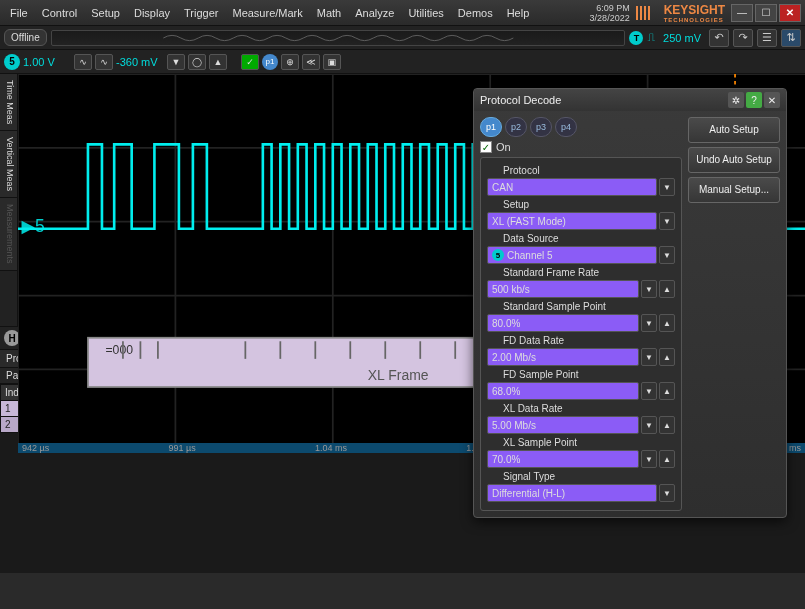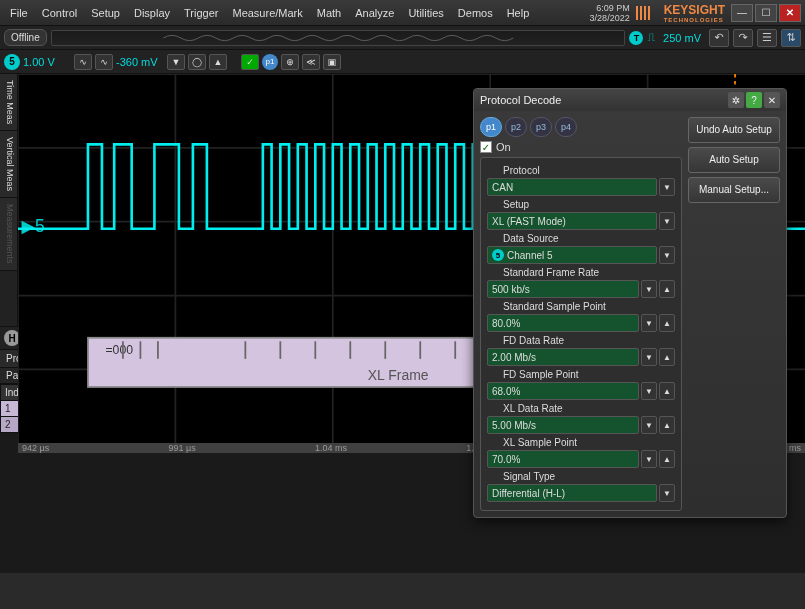--- a/index.html
+++ b/index.html
@@ -31,21 +31,21 @@
 .p1badge { width: 16px; height: 16px; border-radius: 50%; background: #48c; color: #fff; font-size: 8px; display: flex; align-items: center; justify-content: center; }
 
 .mainrow { display: flex; height: 252px; }
 .leftabs { width: 18px; background: #222; display: flex; flex-direction: column; border-right: 1px solid #111; }
 .vtab { writing-mode: vertical-rl; font-size: 9px; padding: 6px 2px; background: #2a2a2a; border-bottom: 1px solid #111; text-align: center; cursor: pointer; }
 .vtab.faded { color: #555; }
 
 .wavewrap { flex: 1; display: flex; flex-direction: column; background: #000; position: relative; }
 .wave { flex: 1; position: relative; background: #000; }
 .wave svg { width: 100%; height: 100%; }
-.timeaxis { height: 18px; display: flex; justify-content: space-between; padding: 0 4px; color: #999; font-size: 9px; background: #404040; align-items: center; }
+.timeaxis { height: 18px; display: flex; justify-content: space-between; padding: 0 4px; color: #999; font-size: 9px; background: #0c4a6e; align-items: center; }
 
 .hbar { height: 24px; background: #222; display: flex; align-items: center; gap: 3px; padding: 0 4px; border-top: 1px solid #111; border-bottom: 1px solid #111; }
 .hbadge { width: 16px; height: 16px; border-radius: 50%; background: #999; color: #000; font-weight: bold; font-size: 10px; display: flex; align-items: center; justify-content: center; }
 .redsq { width: 10px; height: 10px; background: #d33; }
 
 .listing { background: #222; }
 .listhdr { padding: 3px 6px; font-size: 10px; background: #2a2a2a; border-bottom: 1px solid #111; }
 .pkthdr { padding: 2px 6px; font-size: 10px; background: #252525; border-bottom: 1px solid #111; }
 table { width: 100%; border-collapse: collapse; font-size: 10px; }
 th { background: #333; border: 1px solid #111; padding: 2px 4px; text-align: left; font-weight: normal; color: #ddd; }
@@ -61,21 +61,21 @@
 .leftcol { flex: 1; }
 .rightcol { width: 92px; display: flex; flex-direction: column; gap: 4px; }
 .ptabs { display: flex; gap: 3px; margin-bottom: 4px; }
 .ptab { width: 22px; height: 20px; border-radius: 10px; background: #334; border: 1px solid #556; display: flex; align-items: center; justify-content: center; font-size: 9px; color: #9bd; }
 .ptab.active { background: #48c; color: #fff; border-color: #6ad; }
 .onrow { display: flex; align-items: center; gap: 4px; margin-bottom: 4px; }
 .chk { width: 12px; height: 12px; background: #fff; border: 1px solid #888; display: flex; align-items: center; justify-content: center; color: #060; font-size: 10px; }
 .group { border: 1px solid #555; border-radius: 3px; padding: 4px 6px 6px; background: #2e2e2e; }
 .glabel { font-size: 10px; color: #ddd; margin: 3px 16px 2px; }
 .field { display: flex; gap: 2px; margin-bottom: 2px; }
-.field .val { flex: 1; background: #14532d; border: 1px solid #555; border-radius: 2px; padding: 2px 4px; font-size: 10px; display: flex; align-items: center; gap: 3px; }
+.field .val { flex: 1; background: #8b5cf6; border: 1px solid #555; border-radius: 2px; padding: 2px 4px; font-size: 10px; display: flex; align-items: center; gap: 3px; }
 .spin { width: 16px; height: 18px; background: #333; border: 1px solid #555; border-radius: 2px; display: flex; align-items: center; justify-content: center; font-size: 8px; }
 .ch5 { width: 12px; height: 12px; border-radius: 50%; background: #0cc; color: #000; font-size: 8px; font-weight: bold; display: flex; align-items: center; justify-content: center; }
 .bigbtn { background: linear-gradient(#4a4a4a,#363636); border: 1px solid #666; border-radius: 3px; padding: 6px 4px; font-size: 10px; text-align: center; color: #eee; cursor: pointer; line-height: 12px; }
 </style>
 </head>
 <body>
 
 <div class="titlebar">
   <div class="menus">
     <span>File</span>
@@ -339,20 +339,20 @@
           </div>
 
         <div class="glabel">Signal Type</div>
         <div class="field">
             <div class="val">Differential (H-L)</div>
             <div class="spin">▼</div>
           </div>
       </div>
     </div>
     <div class="rightcol">
+      <div class="bigbtn">Auto Setup</div>
       <div class="bigbtn">Undo
 Auto Setup</div>
-      <div class="bigbtn">Auto Setup</div>
       <div class="bigbtn">Manual
 Setup...</div>
     </div>
   </div>
 </div>
 
 </body></html>

